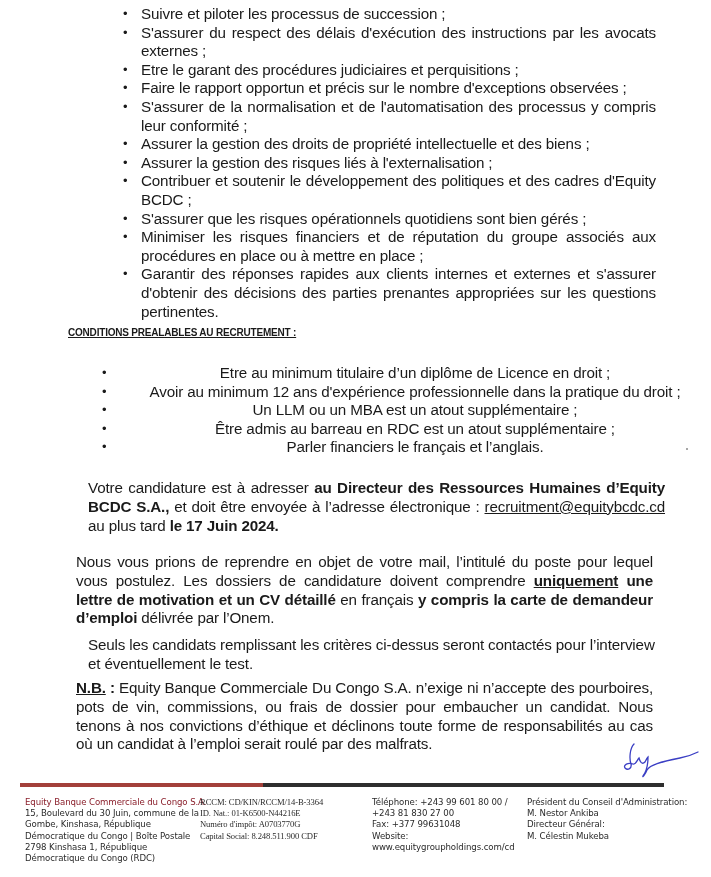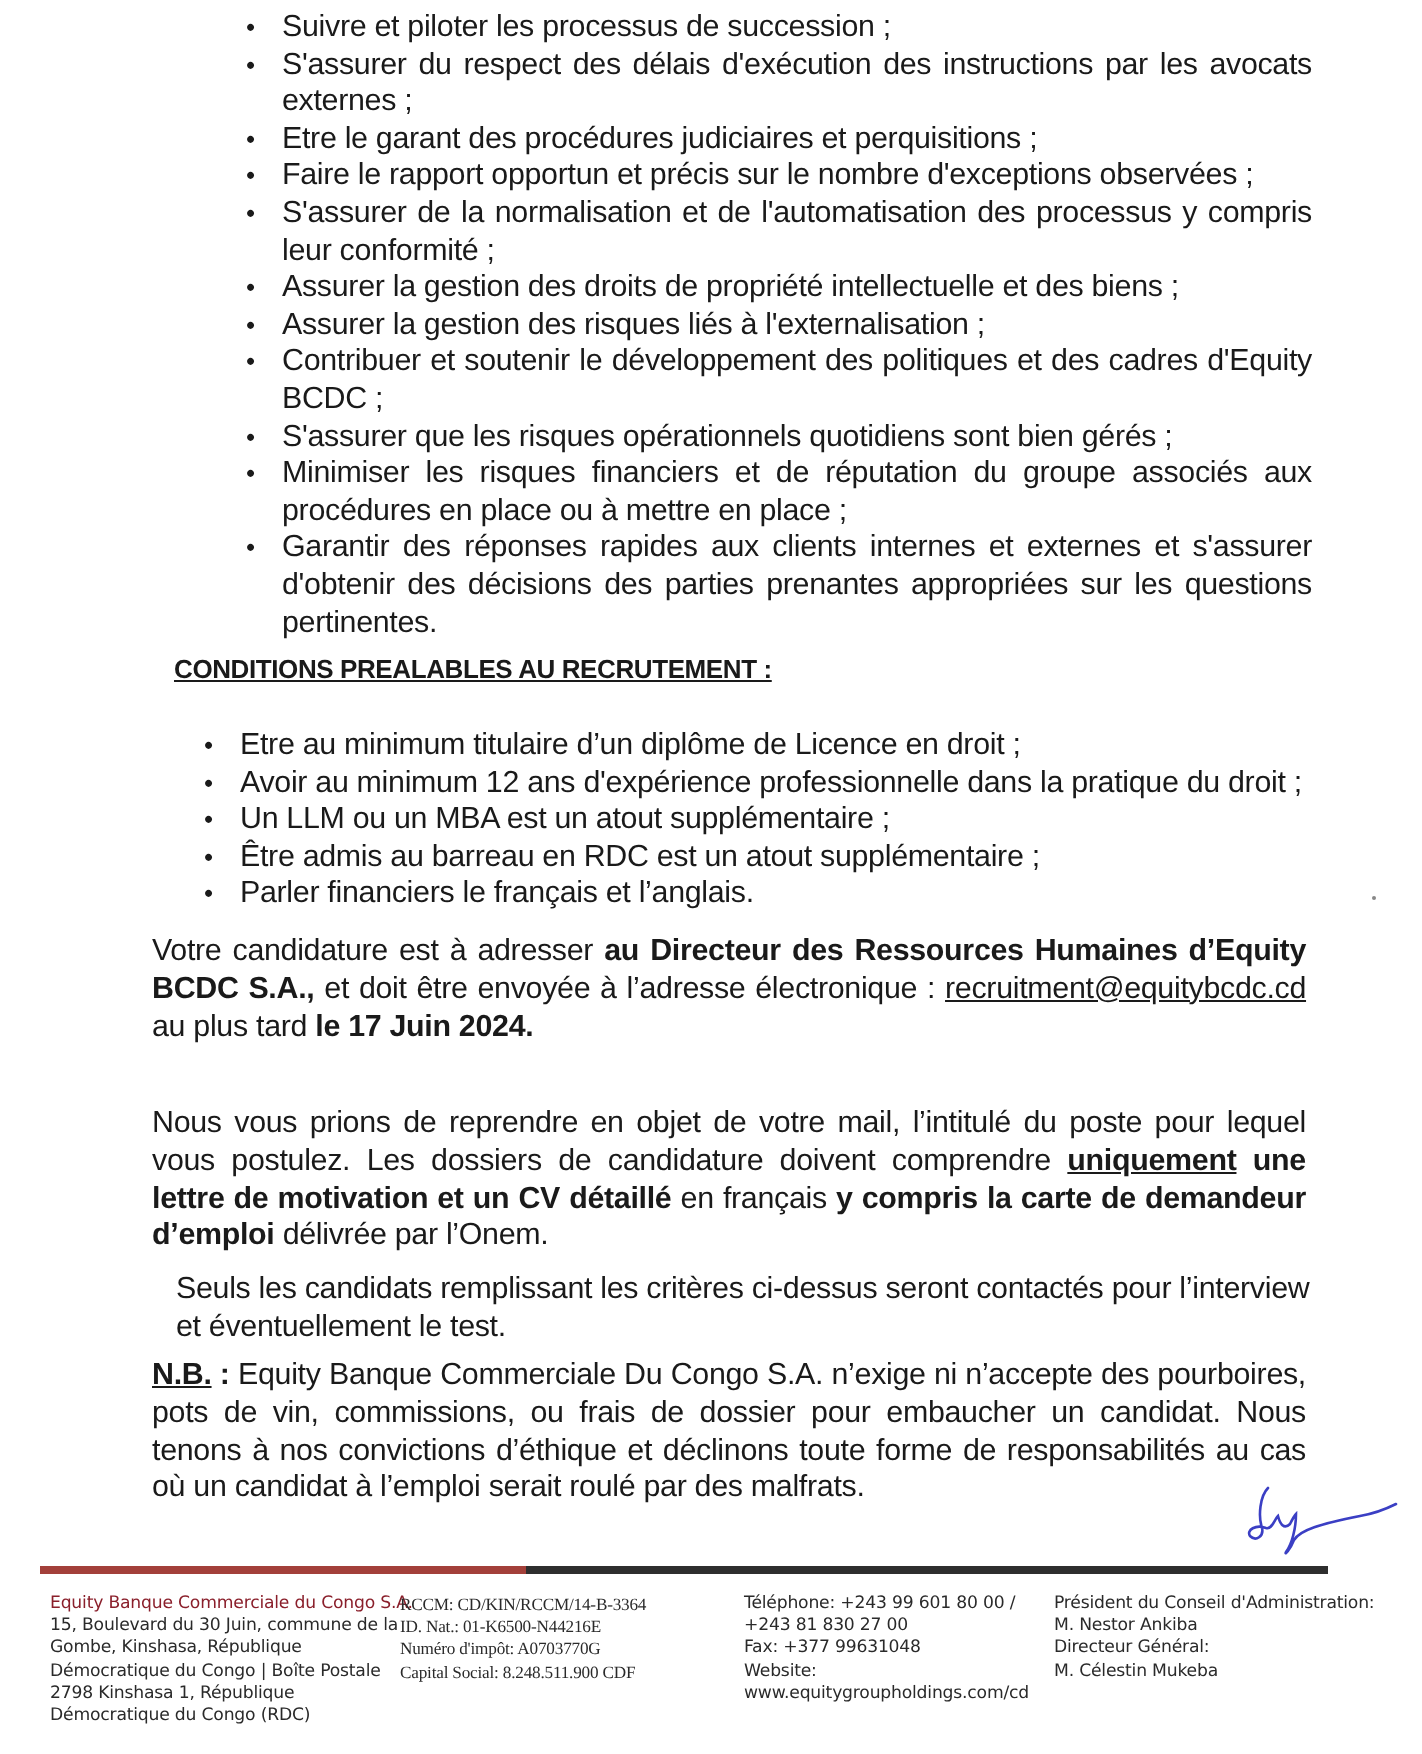--- a/index.html
+++ b/index.html
@@ -8,23 +8,23 @@
   .page { position: absolute; inset: 0; }
 
   ul.bullets { list-style: none; margin: 0; padding: 0; position: absolute; }
   ul.bullets li { position: relative; font-size: 15.2px; line-height: 18.6px;
                   text-align: justify; letter-spacing: -0.15px; }
   ul.bullets li::before { content: "\2022"; position: absolute; font-size: 13px; }
   #duties { left: 141px; top: 5px; width: 515px; }
   #duties li::before { left: -18px; top: 0px; }
   #conditions { left: 120px; top: 364px; width: 590px; }
   #conditions li::before { left: -18px; top: 0px; }
-  #conditions li { text-align: left; }
+  #conditions li { text-align: center; }
 
-  .heading { position: absolute; left: 87px; top: 327px; font-size: 13px;
+  .heading { position: absolute; left: 68px; top: 327px; font-size: 10px;
              font-weight: bold; text-decoration: underline; letter-spacing: -0.2px; text-align: right; }
 
   .para { position: absolute; left: 76px; width: 577px; font-size: 15.2px;
           line-height: 18.8px; text-align: justify; letter-spacing: -0.15px; }
   .para b { font-weight: bold; }
   .para u { text-decoration: underline; }
   #p-apply { top: 467px; }
   #p-subject { top: 553px; }
   #p-selected { top: 624px; }
   #p-nb { top: 679px; }
@@ -70,21 +70,21 @@
   <div class="heading">CONDITIONS PREALABLES AU RECRUTEMENT :</div>
 
   <ul class="bullets" id="conditions">
     <li>Etre au minimum titulaire d’un diplôme de Licence en droit ;</li>
     <li>Avoir au minimum 12 ans d'expérience professionnelle dans la pratique du droit ;</li>
     <li>Un LLM ou un MBA est un atout supplémentaire ;</li>
     <li>Être admis au barreau en RDC est un atout supplémentaire ;</li>
     <li>Parler financiers le français et l’anglais.</li>
   </ul>
 
-  <p class="para" id="p-apply" style="margin:0"><span>Votre candidature est à adresser </span><b>au Directeur des Ressources Humaines d’Equity BCDC S.A.,</b><span> et doit être envoyée à l’adresse électronique : </span><a class="email">recruitment@equitybcdc.cd</a><span> au plus tard </span><b>le 17 Juin 2024.</b></p>
+  <p class="para" id="p-apply" style="margin:12px"><span>Votre candidature est à adresser </span><b>au Directeur des Ressources Humaines d’Equity BCDC S.A.,</b><span> et doit être envoyée à l’adresse électronique : </span><a class="email">recruitment@equitybcdc.cd</a><span> au plus tard </span><b>le 17 Juin 2024.</b></p>
 
   <p class="para" id="p-subject" style="margin:0"><span>Nous vous prions de reprendre en objet de votre mail, l’intitulé du poste pour lequel vous postulez. Les dossiers de candidature doivent comprendre </span><b><u>uniquement</u></b><b> une lettre de motivation et un CV détaillé</b><span> en français </span><b>y compris la carte de demandeur d’emploi</b><span> délivrée par l’Onem.</span></p>
 
   <p class="para" id="p-selected" style="margin:12px;text-align:left">Seuls les candidats remplissant les critères ci-dessus seront contactés pour l’interview et éventuellement le test.</p>
 
   <p class="para" id="p-nb" style="margin:0"><b><u>N.B.</u></b><b> :</b><span> Equity Banque Commerciale Du Congo S.A. n’exige ni n’accepte des pourboires, pots de vin, commissions, ou frais de dossier pour embaucher un candidat. Nous tenons à nos convictions d’éthique et déclinons toute forme de responsabilités au cas où un candidat à l’emploi serait roulé par des malfrats.</span></p>
 
   <svg class="signature" viewBox="0 0 85 42">
     <path d="M14 6 C10 10, 9 20, 11 26 C12 30, 8 33, 5 30 C3 27, 8 24, 13 26 C16 27, 17 22, 19 20 C20 24, 22 27, 25 24 C26 22, 27 20, 28 19 C28 26, 26 34, 23 38 C22 40, 25 37, 27 32 C30 27, 40 24, 60 20 C66 19, 72 17, 78 14" fill="none" stroke="#3b3fc4" stroke-width="1.3" stroke-linecap="round"></path>
   </svg>

